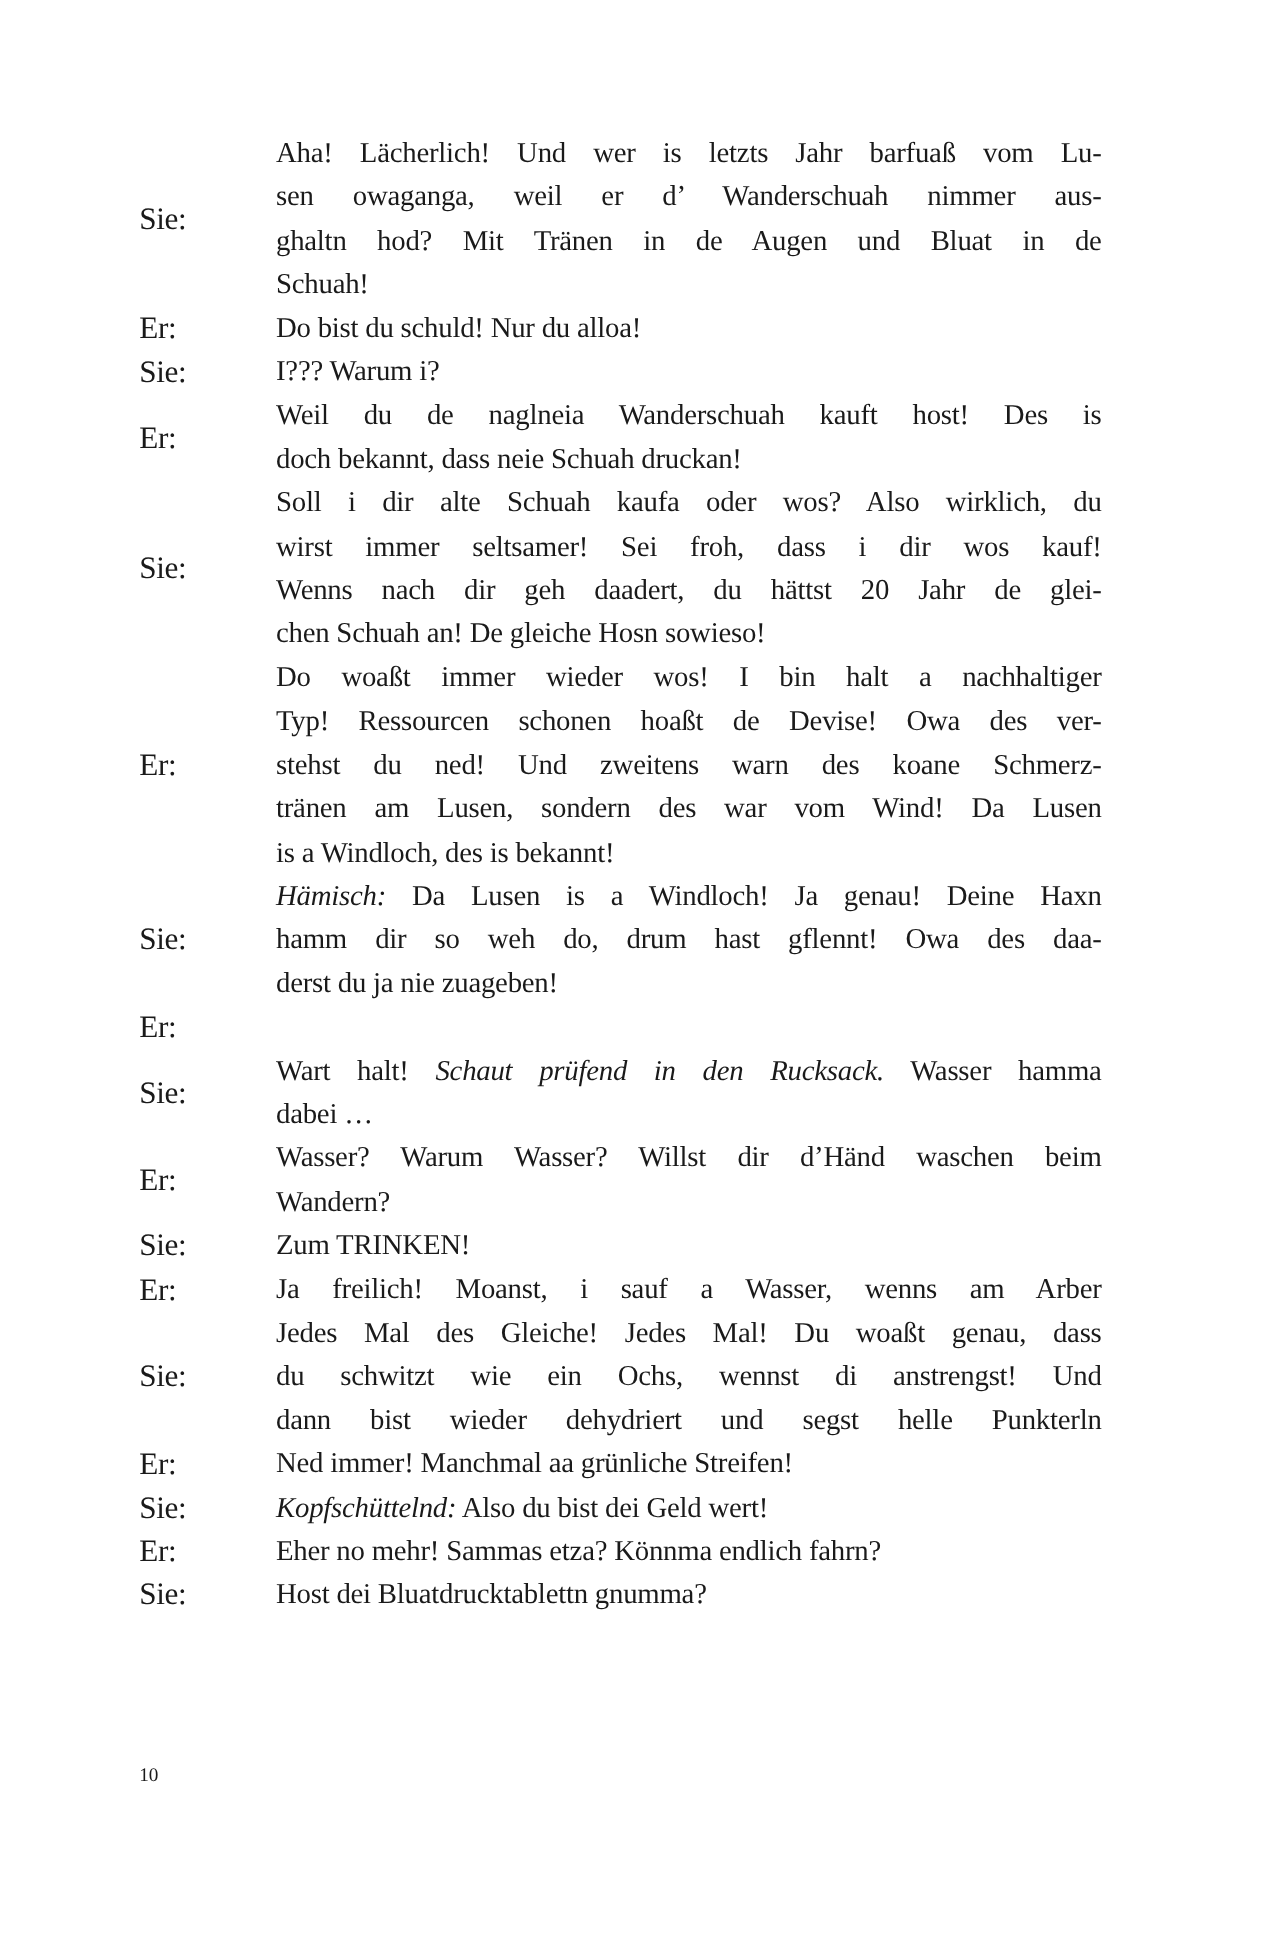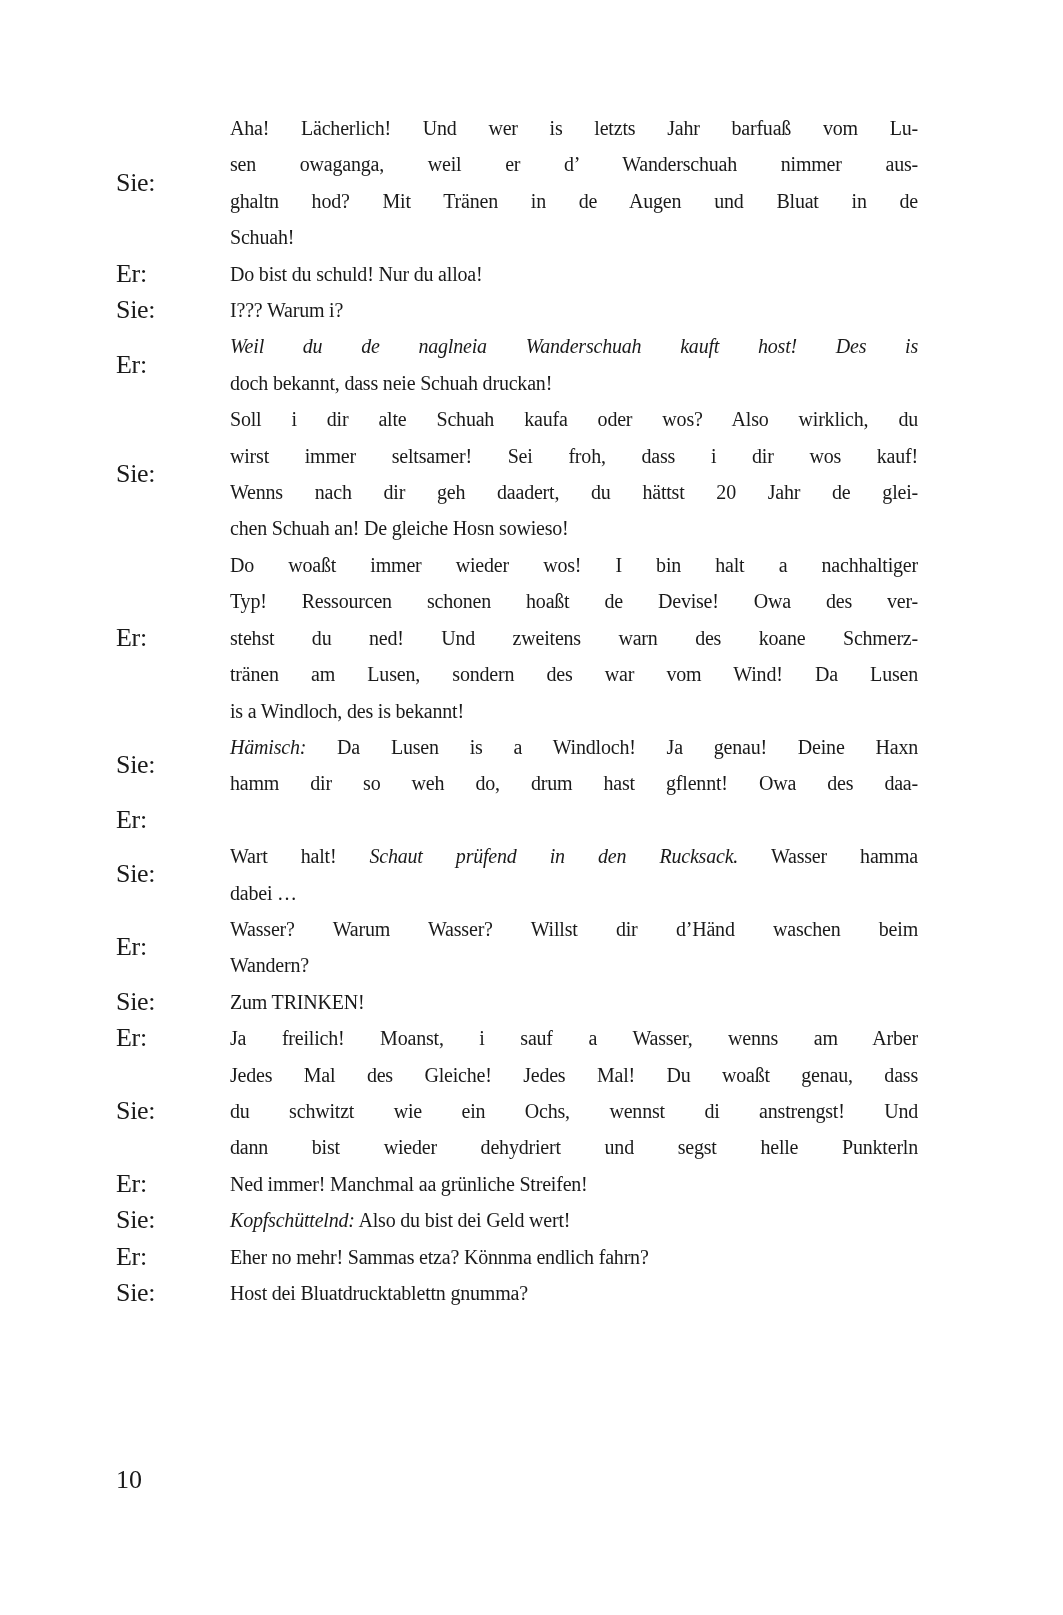--- a/index.html
+++ b/index.html
@@ -34,21 +34,21 @@
     }
     .speaker {
       flex: 0 0 114px;
       width: 114px;
       font-size: 26px;
       line-height: 36.4px;
       letter-spacing: -0.3px;
     }
     .speech {
       flex: 1 1 auto;
-      font-size: 20px;
+      font-size: 24px;
       line-height: 36.4px;
       text-align: justify;
       hyphens: manual;
       letter-spacing: -0.2px;
       word-spacing: 0px;
     }
     .speech .line {
       display: block;
       white-space: nowrap;
     }
@@ -56,21 +56,21 @@
       text-align: justify;
       text-align-last: justify;
     }
     .stage {
       font-style: italic;
     }
     .page-number {
       position: absolute;
       left: 116px;
       top: 1462px;
-      font-size: 26px;
+      font-size: 16px;
       line-height: 36px;
     }
   </style>
 </head>
 <body>
 
 <div class="page">
   <div class="dialogue" id="dialogue">
       <div class="turn">
         <div class="speaker">Sie:</div>
@@ -89,21 +89,21 @@
       </div>
       <div class="turn">
         <div class="speaker">Sie:</div>
         <div class="speech">
           <span class="line"><span>I??? Warum i?</span></span>
         </div>
       </div>
       <div class="turn">
         <div class="speaker">Er:</div>
         <div class="speech">
-          <span class="line just" style="white-space: normal; font-style: italic;"><span>Weil du de naglneia Wanderschuah kauft host! Des is</span></span>
+          <span class="line just" style="white-space: normal;"><span>Weil du de naglneia Wanderschuah kauft host! Des is</span></span>
           <span class="line"><span>doch bekannt, dass neie Schuah druckan!</span></span>
         </div>
       </div>
       <div class="turn">
         <div class="speaker">Sie:</div>
         <div class="speech">
           <span class="line just" style="white-space: normal;"><span>Soll i dir alte Schuah kaufa oder wos? Also wirklich, du</span></span>
           <span class="line just" style="white-space: normal;"><span>wirst immer seltsamer! Sei froh, dass i dir wos kauf!</span></span>
           <span class="line just" style="white-space: normal;"><span>Wenns nach dir geh daadert, du hättst 20 Jahr de glei-</span></span>
           <span class="line"><span>chen Schuah an! De gleiche Hosn sowieso!</span></span>
@@ -117,20 +117,21 @@
           <span class="line just" style="white-space: normal;"><span>stehst du ned! Und zweitens warn des koane Schmerz-</span></span>
           <span class="line just" style="white-space: normal;"><span>tränen am Lusen, sondern des war vom Wind! Da Lusen</span></span>
           <span class="line"><span>is a Windloch, des is bekannt!</span></span>
         </div>
       </div>
       <div class="turn">
         <div class="speaker">Sie:</div>
         <div class="speech">
           <span class="line just" style="white-space: normal;"><span class="stage">Hämisch:</span><span> Da Lusen is a Windloch! Ja genau! Deine Haxn</span></span>
           <span class="line just" style="white-space: normal;"><span>hamm dir so weh do, drum hast gflennt! Owa des daa-</span></span>
+          <span class="line"><span>derst du ja nie zuageben!</span></span>
         </div>
       </div>
       <div class="turn">
         <div class="speaker">Er:</div>
       </div>
       <div class="turn">
         <div class="speaker">Sie:</div>
         <div class="speech">
           <span class="line just" style="white-space: normal;"><span>Wart halt! </span><span class="stage">Schaut prüfend in den Rucksack.</span><span> Wasser hamma</span></span>
           <span class="line"><span>dabei …</span></span>

